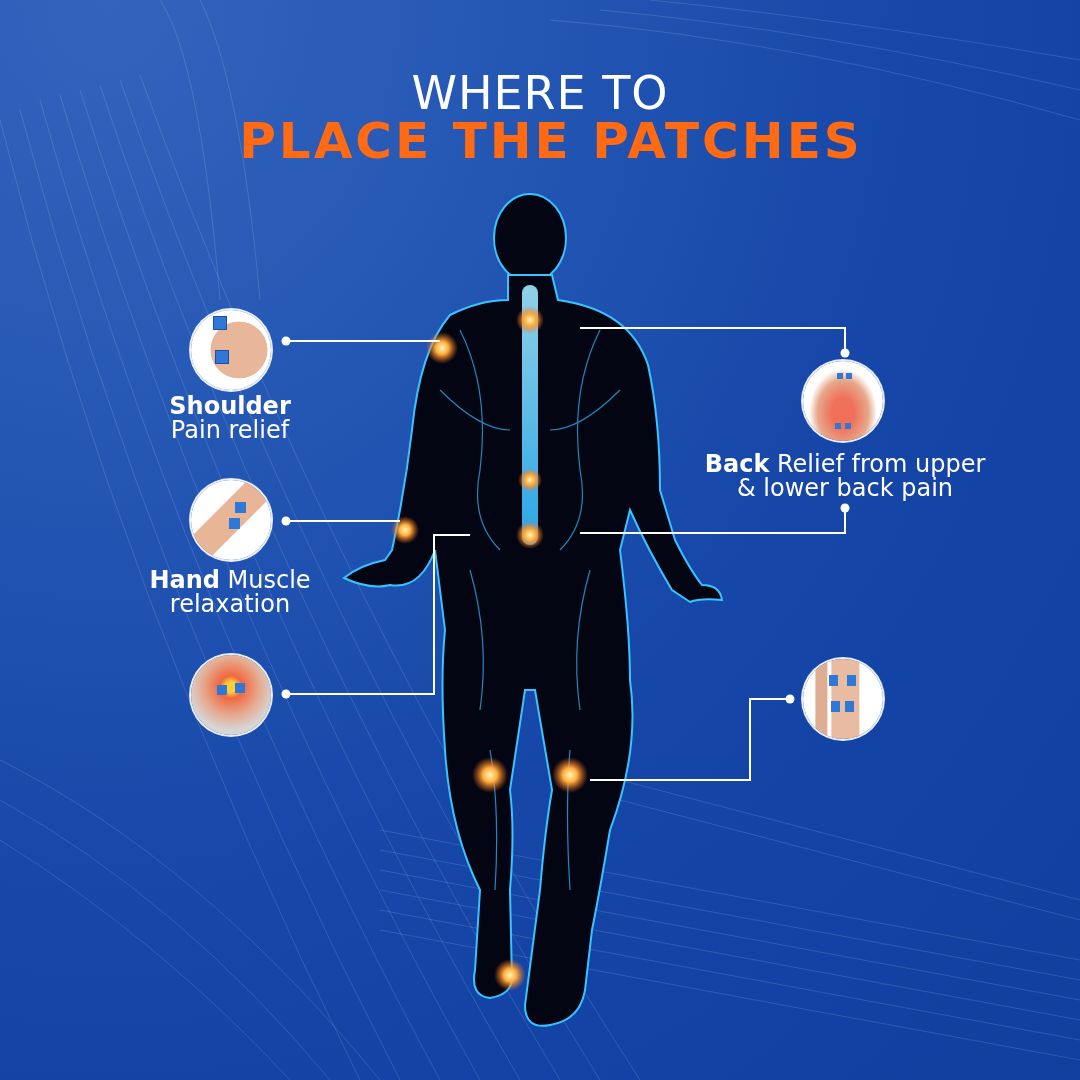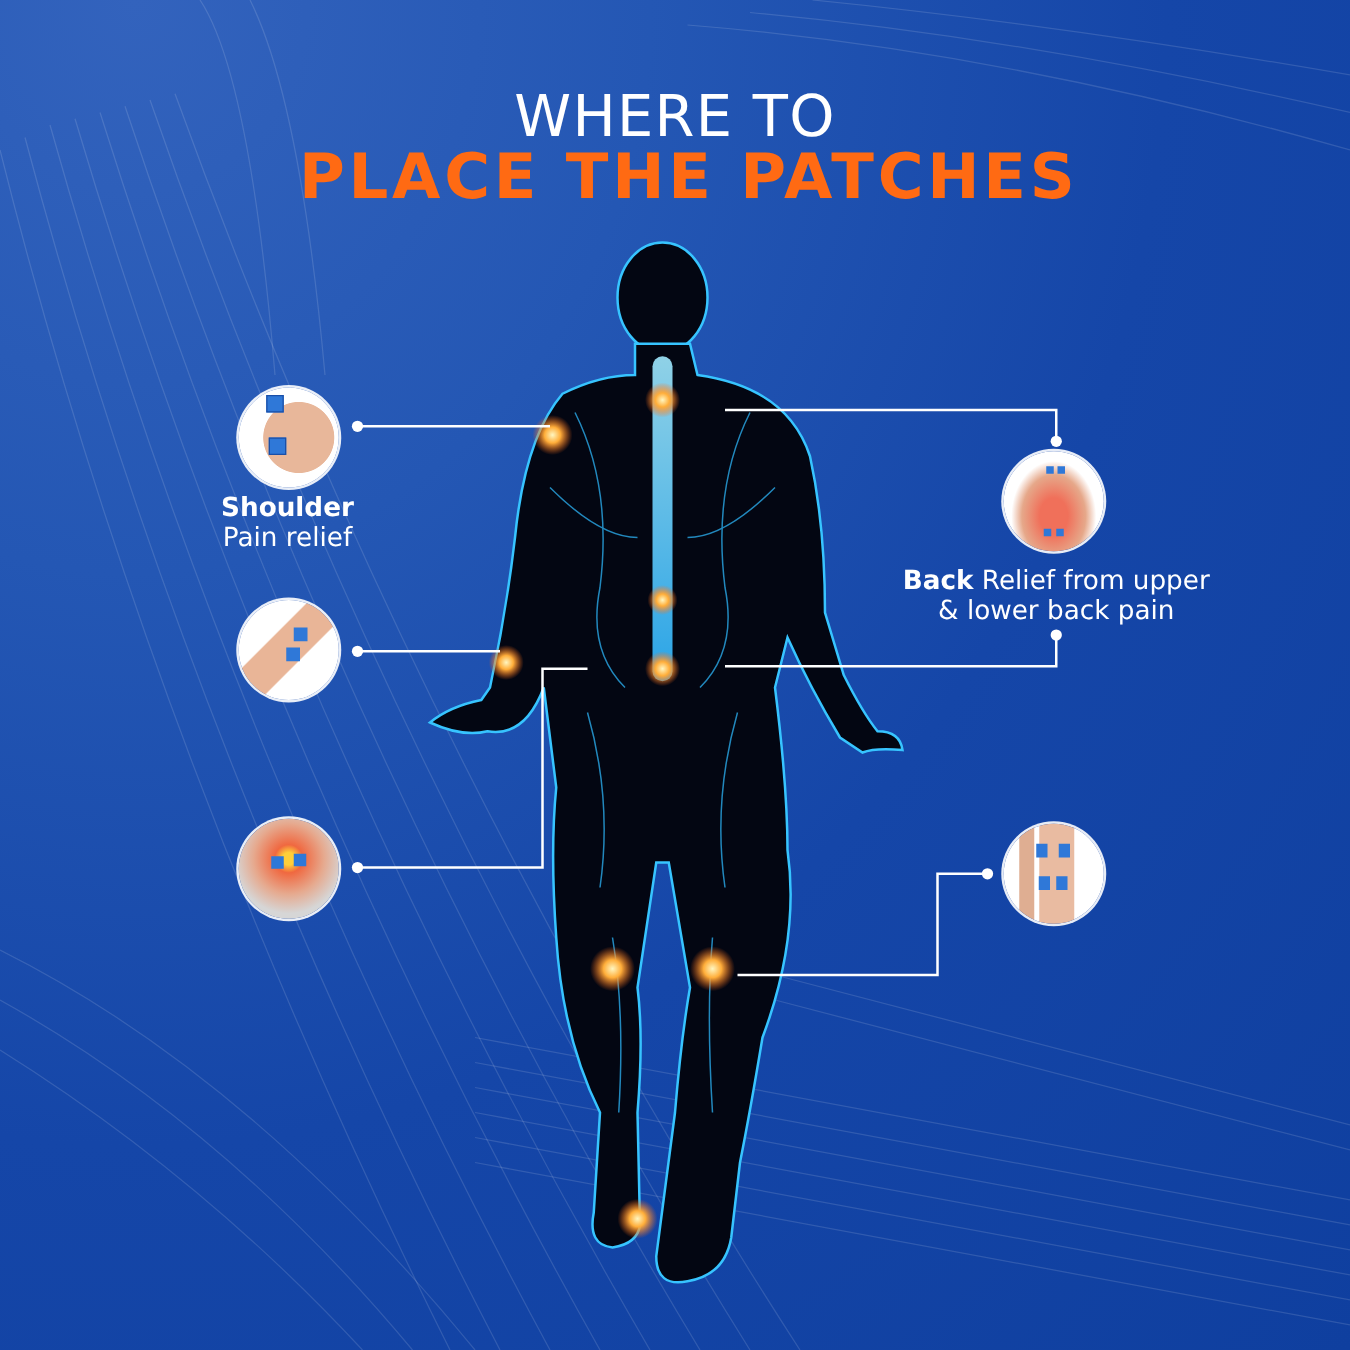--- a/index.html
+++ b/index.html
@@ -5,21 +5,21 @@
   html,body{margin:0;padding:0;}
   body{width:1080px;height:1080px;overflow:hidden;font-family:"Liberation Sans",sans-serif;}
   .canvas{position:relative;width:1080px;height:1080px;overflow:hidden;
     background:radial-gradient(ellipse at 10% 0%, #3363bd 0%, #2457b4 30%, #1546a8 60%, #0f3f9f 100%);}
   .bg-lines{position:absolute;inset:0;pointer-events:none;}
   .title{position:absolute;left:0;right:0;text-align:center;}
   .title-1{top:66px;color:#fff;font-size:46px;font-weight:400;letter-spacing:1px;font-family:"DejaVu Sans",sans-serif;}
   .title-2{top:112px;font-size:50px;font-weight:900;letter-spacing:3px;font-family:"DejaVu Sans",sans-serif;}
   .body-fig{position:absolute;left:330px;top:190px;width:400px;height:880px;}
   .thumb{position:absolute;width:80px;height:80px;border-radius:50%;background:#fff;overflow:hidden;box-shadow:0 0 0 2px rgba(255,255,255,.9);}
-  .label{position:absolute;color:#fff;font-size:21px;line-height:24px;text-align:center;font-family:"DejaVu Sans",sans-serif;}
+  .label{position:absolute;color:#fff;font-size:24px;line-height:24px;text-align:center;font-family:"DejaVu Sans",sans-serif;}
   .label b{font-weight:700;}
   .lines{position:absolute;inset:0;pointer-events:none;}
 </style>
 </head>
 <body>
 
 <div class="canvas">
 
   <svg class="bg-lines" width="1080" height="1080" viewBox="0 0 1080 1080">
     <g fill="none" stroke="rgba(255,255,255,0.13)" stroke-width="1">
@@ -120,20 +120,24 @@
   </div>
   <div class="label" style="left:150px;top:394px;width:160px;">
     <b>Shoulder</b><br>
     <span>Pain relief</span>
   </div>
 
   <div class="thumb" style="left:191px;top:480px;background:linear-gradient(135deg,#fff 0 35%,#e9b597 36% 60%,#fff 61%);">
     <div style="position:absolute;left:44px;top:22px;width:11px;height:11px;background:#2f78d8;"></div>
     <div style="position:absolute;left:38px;top:38px;width:11px;height:11px;background:#2f78d8;"></div>
   </div>
+  <div class="label" style="left:140px;top:568px;width:180px;">
+    <b>Hand</b><span> Muscle</span><br>
+    <span>relaxation</span>
+  </div>
 
   <div class="thumb" style="left:191px;top:655px;background:radial-gradient(circle at 50% 40%,#ffcf3a 0 8%,#f06840 18%,#e6a98e 45%,#d6d6d6 70%);">
     <div style="position:absolute;left:26px;top:30px;width:10px;height:10px;background:#2f78d8;"></div>
     <div style="position:absolute;left:44px;top:28px;width:10px;height:10px;background:#2f78d8;"></div>
   </div>
 
   <div class="thumb" style="left:803px;top:361px;background:radial-gradient(ellipse at 50% 65%,#f0705a 0 20%,#e6a88a 45%,#fff 60%);">
     <div style="position:absolute;left:34px;top:12px;width:6px;height:6px;background:#2f78d8;"></div>
     <div style="position:absolute;left:43px;top:12px;width:6px;height:6px;background:#2f78d8;"></div>
     <div style="position:absolute;left:32px;top:62px;width:6px;height:6px;background:#2f78d8;"></div>

